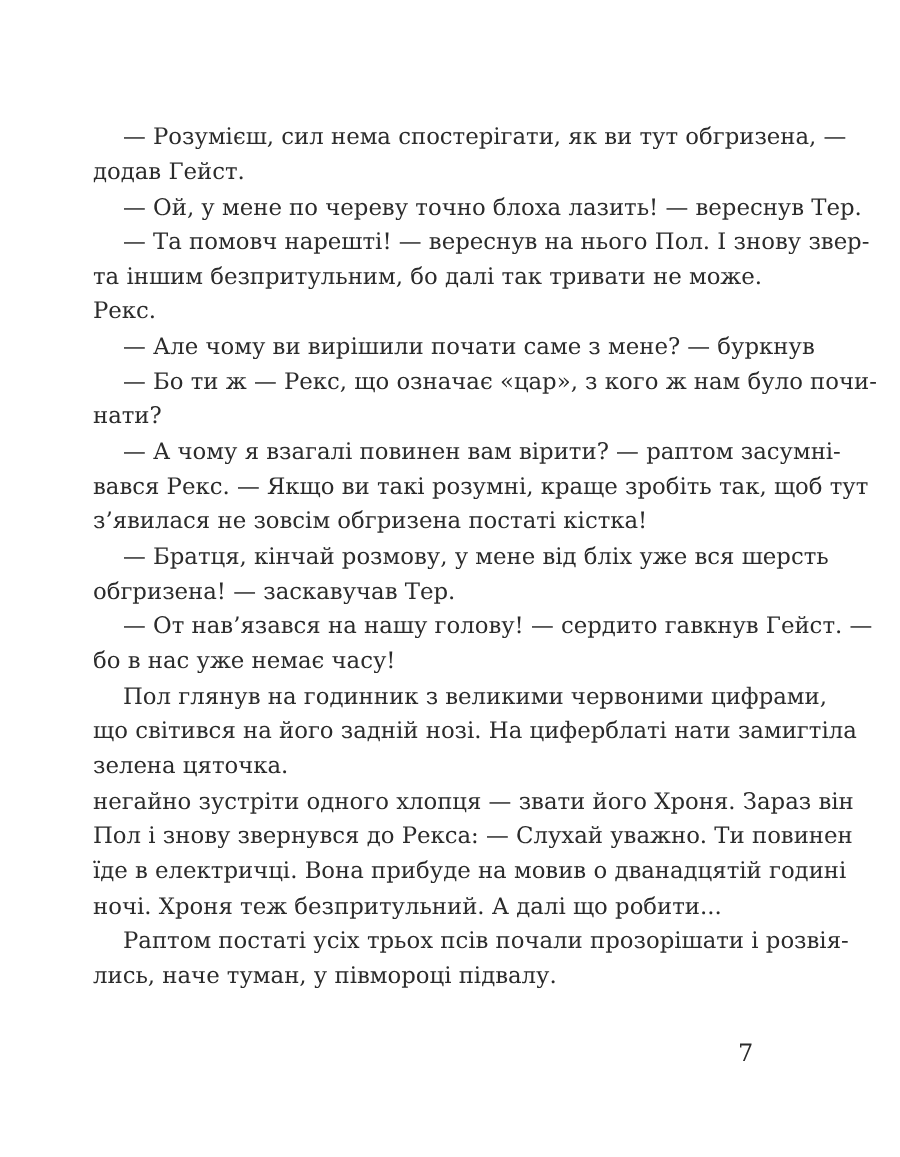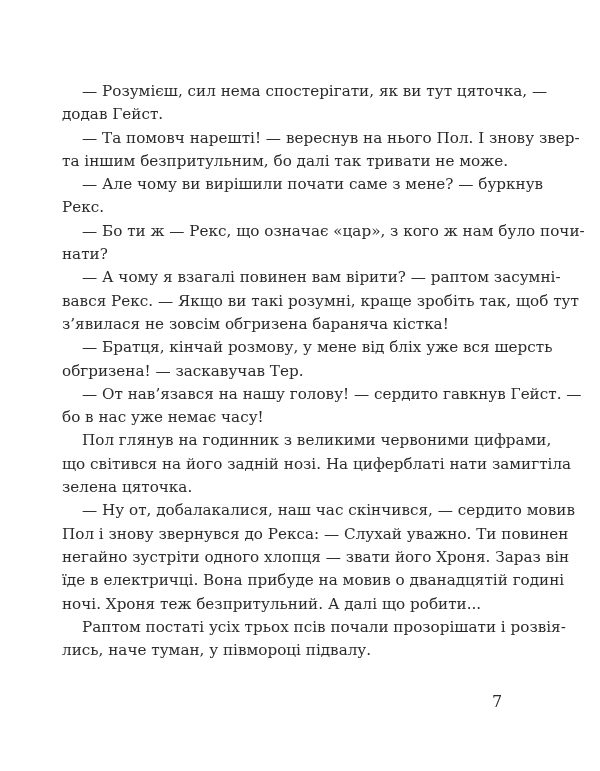--- a/index.html
+++ b/index.html
@@ -50,40 +50,40 @@
       font-family: "DejaVu Serif", serif;
       font-size: 16px;
       color: #2b2b2b;
     }
   </style>
 </head>
 <body>
 
 <div class="page">
   <div class="text-block">
-    <span class="line indent">— Розумієш, сил нема спостерігати, як ви тут цяточка, —</span>
+    <span class="line indent">— Розумієш, сил нема спостерігати, як ви тут обгризена, —</span>
     <span class="line last">додав Гейст.</span>
+    <span class="line indent last">— Ой, у мене по череву точно блоха лазить! — вереснув Тер.</span>
     <span class="line indent">— Та помовч нарешті! — вереснув на нього Пол. І знову звер-</span>
     <span class="line last">та іншим безпритульним, бо далі так тривати не може.</span>
+    <span class="line last">Рекс.</span>
     <span class="line indent">— Але чому ви вирішили почати саме з мене? — буркнув</span>
-    <span class="line last">Рекс.</span>
     <span class="line indent">— Бо ти ж — Рекс, що означає «цар», з кого ж нам було почи-</span>
     <span class="line last">нати?</span>
     <span class="line indent">— А чому я взагалі повинен вам вірити? — раптом засумні-</span>
     <span class="line">вався Рекс. — Якщо ви такі розумні, краще зробіть так, щоб тут</span>
-    <span class="line last">з’явилася не зовсім обгризена бараняча кістка!</span>
+    <span class="line last">з’явилася не зовсім обгризена постаті кістка!</span>
     <span class="line indent">— Братця, кінчай розмову, у мене від бліх уже вся шерсть</span>
     <span class="line last">обгризена! — заскавучав Тер.</span>
     <span class="line indent">— От нав’язався на нашу голову! — сердито гавкнув Гейст. —</span>
     <span class="line last">бо в нас уже немає часу!</span>
     <span class="line indent">Пол глянув на годинник з великими червоними цифрами,</span>
     <span class="line">що світився на його задній нозі. На циферблаті нати замигтіла</span>
     <span class="line last">зелена цяточка.</span>
-    <span class="line indent">— Ну от, добалакалися, наш час скінчився, — сердито мовив</span>
+    <span class="line">негайно зустріти одного хлопця — звати його Хроня. Зараз він</span>
     <span class="line">Пол і знову звернувся до Рекса: — Слухай уважно. Ти повинен</span>
-    <span class="line">негайно зустріти одного хлопця — звати його Хроня. Зараз він</span>
     <span class="line">їде в електричці. Вона прибуде на мовив о дванадцятій годині</span>
     <span class="line last">ночі. Хроня теж безпритульний. А далі що робити...</span>
     <span class="line indent">Раптом постаті усіх трьох псів почали прозорішати і розвія-</span>
     <span class="line last">лись, наче туман, у півмороці підвалу.</span>
   </div>
   <div class="page-number">7</div>
 </div>
 
 </body></html>

